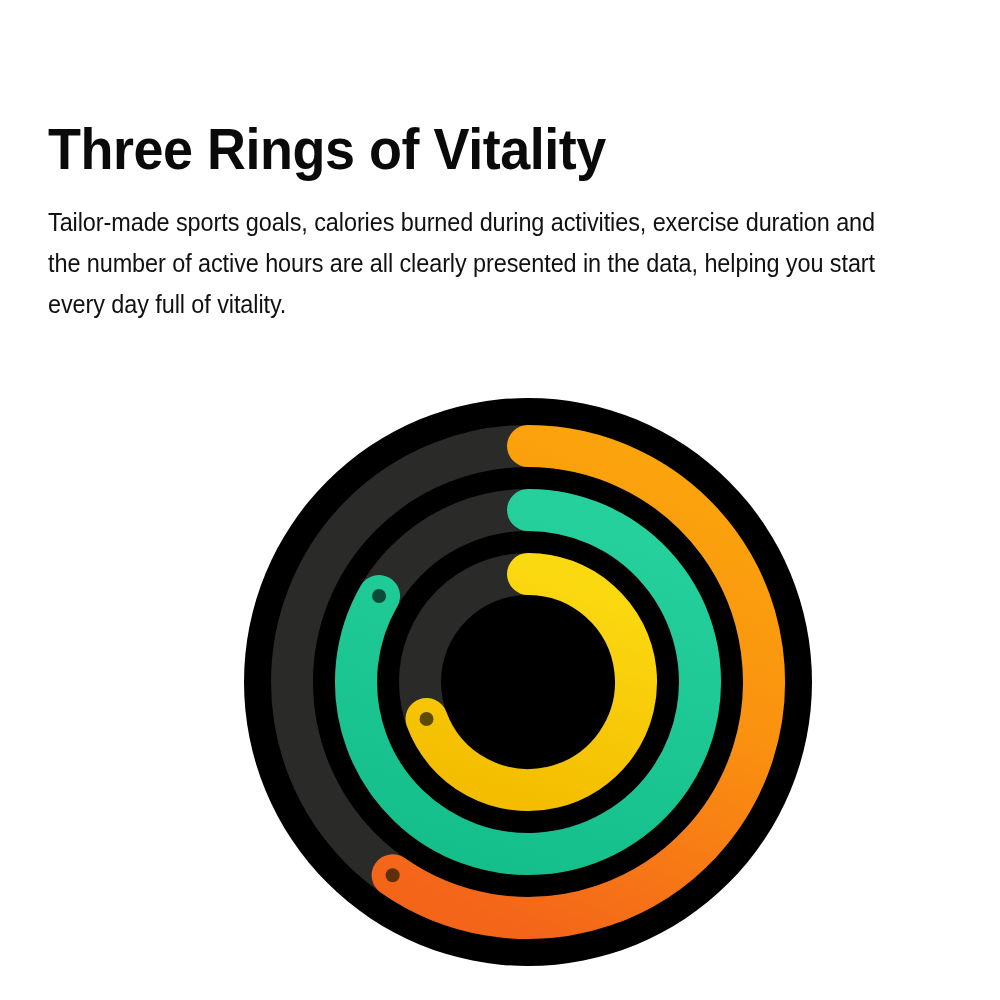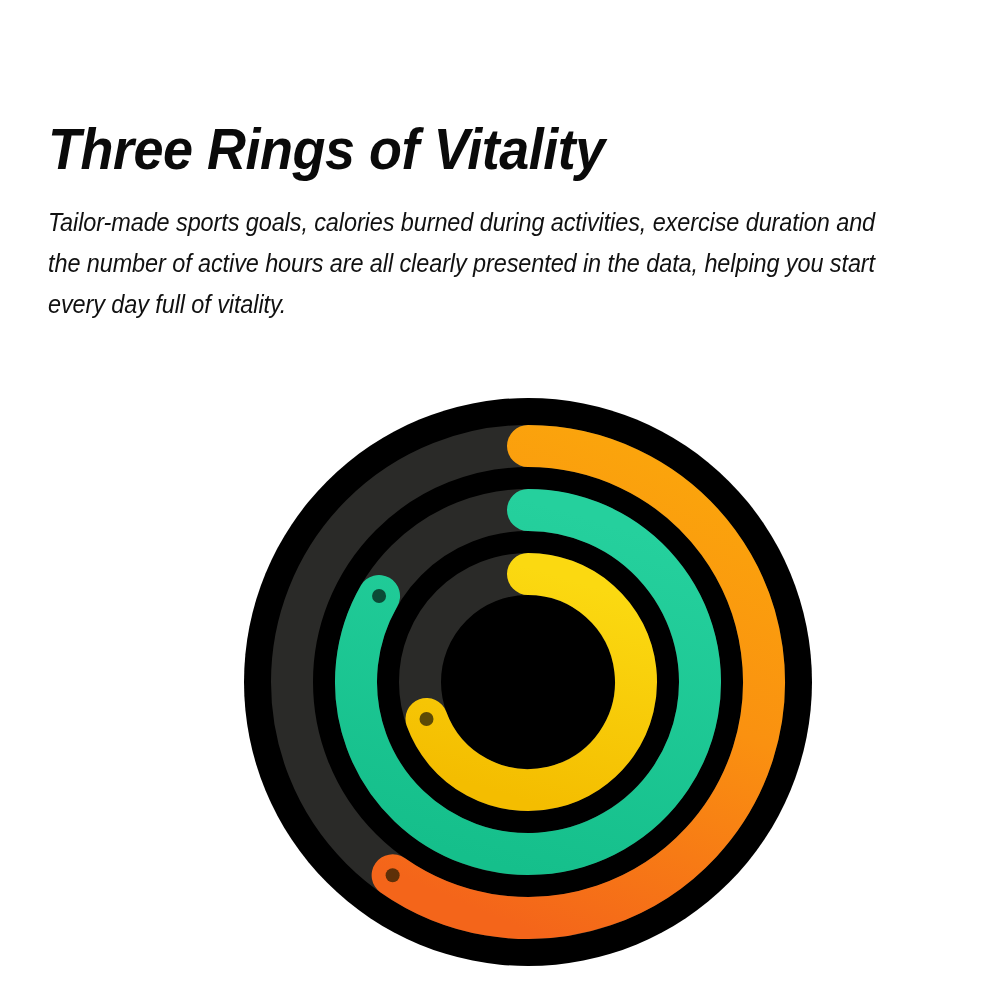--- a/index.html
+++ b/index.html
@@ -13,21 +13,20 @@
     overflow: hidden;
     font-family: "Liberation Sans", sans-serif;
     color: #000000;
   }
 
   #page {
     position: relative;
     width: 836px;
     height: 1000px;
     background: #ffffff;
-    font-style: italic;
   }
 
   
   #text-block {
     position: absolute;
     left: 48px;
     top: 118px;
     width: 860px;
   }
 

